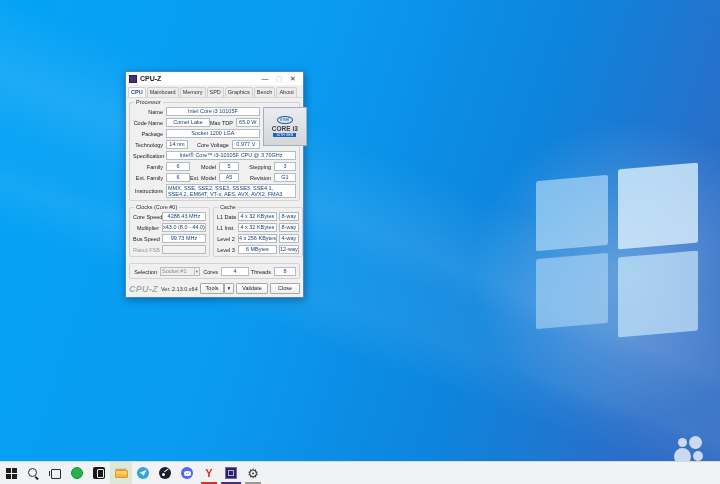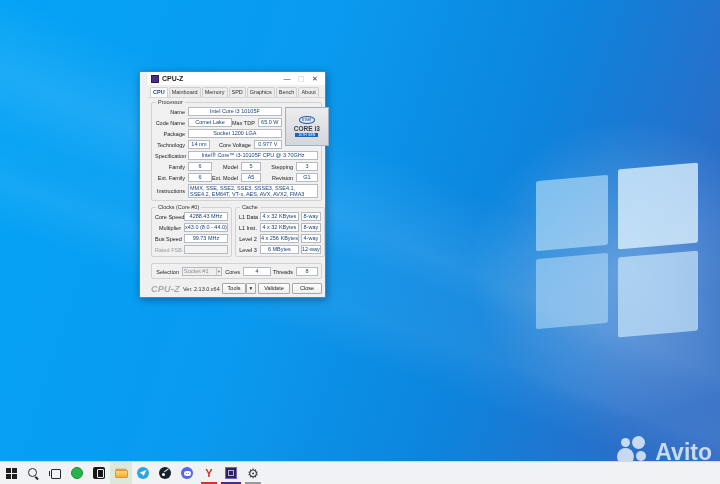--- a/index.html
+++ b/index.html
@@ -67,23 +67,23 @@
   .ic-steam:before{content:"";position:absolute;left:5px;top:3px;width:4.5px;height:1.4px;background:#fff;transform:rotate(-35deg);}
   .ic-discord{width:12px;height:12px;border-radius:50%;background:#5865f2;position:relative;}
   .ic-discord:after{content:"";position:absolute;left:2.5px;top:4px;width:7px;height:4.5px;border-radius:2.2px;background:#fff;}
   .ic-discord:before{content:"";position:absolute;left:4.5px;top:5.6px;width:1.2px;height:1.2px;border-radius:50%;background:#5865f2;z-index:1;box-shadow:2.2px 0 0 #5865f2;}
   .ic-yandex{color:#e02b24;font-weight:bold;font-size:11px;line-height:1;}
   .ic-cpuz{width:12px;height:12px;background:#2d2550;border:1px solid #7a5fd0;box-sizing:border-box;position:relative;}
   .ic-cpuz:after{content:"";position:absolute;left:2px;top:2px;right:2px;bottom:2px;border:1px solid #b9a7ff;}
   .ic-gear{font-size:13px;color:#3c3c3c;line-height:1;}
 
   
-  .cpuz{position:absolute;left:139px;top:71px;width:177px;background:#f0f0f0;
+  .cpuz{position:absolute;left:125px;top:71px;width:177px;background:#f0f0f0;
     border:1px solid #4a86c4;box-shadow:1px 2px 8px rgba(0,0,30,0.35);z-index:3;
-    font-size:5.5px;color:#1a1a1a;padding-left:8px;}
+    font-size:5.5px;color:#1a1a1a;}
   .titlebar{height:13px;background:#ffffff;display:flex;align-items:center;padding:0 3px;}
   .title-icon{width:8px;height:8px;background:#4b2e83;border:1px solid #2d1b52;box-sizing:border-box;margin-right:3px;position:relative;flex:0 0 auto;}
   .title-text{font-size:7px;font-weight:bold;flex:1;}
   .cap{width:14px;text-align:center;font-size:7px;color:#333;line-height:13px;}
   .cap.disabled{color:#c0c0c0;}
   .tabbar{display:flex;gap:1px;padding:2px 2px 0 2px;border-bottom:1px solid #d8d8d8;height:10px;}
   .tab{border:1px solid #cfcfcf;border-bottom:none;border-radius:2px 2px 0 0;background:#ececec;
     padding:1px 2px 0 2px;color:#333;white-space:nowrap;}
   .tab.active{background:#fdfdfd;color:#1b3f93;font-weight:bold;}
   .groupbox{border:1px solid #d2d2d2;border-radius:2px;margin:4px 3px 2px 3px;position:relative;padding:4px 3px 2px 3px;}
@@ -275,21 +275,20 @@
   </div>
 </div>
 
 <div class="watermark">
   <span class="wm-circles">
     <span class="wm-c wm-c1"></span>
       <span class="wm-c wm-c2"></span>
     <span class="wm-c wm-c3"></span>
       <span class="wm-c wm-c4"></span>
   </span>
-  <span class="wm-text">Avito</span>
 </div>
 
 <div class="taskbar">
   <div class="tb-cell">
     <span class="ic-start">
         <span></span>
         <span></span>
         <span></span>
         <span></span>
       </span>

